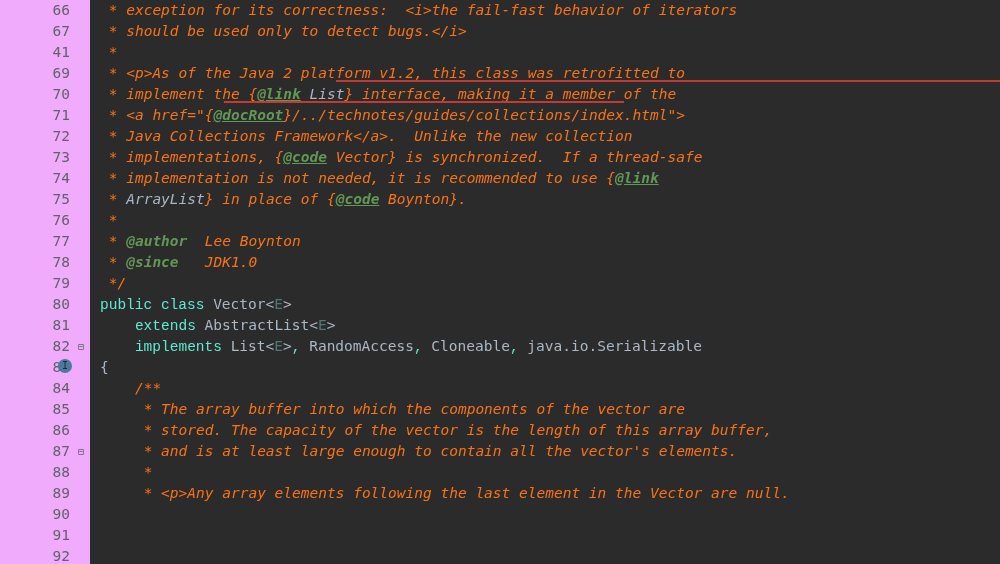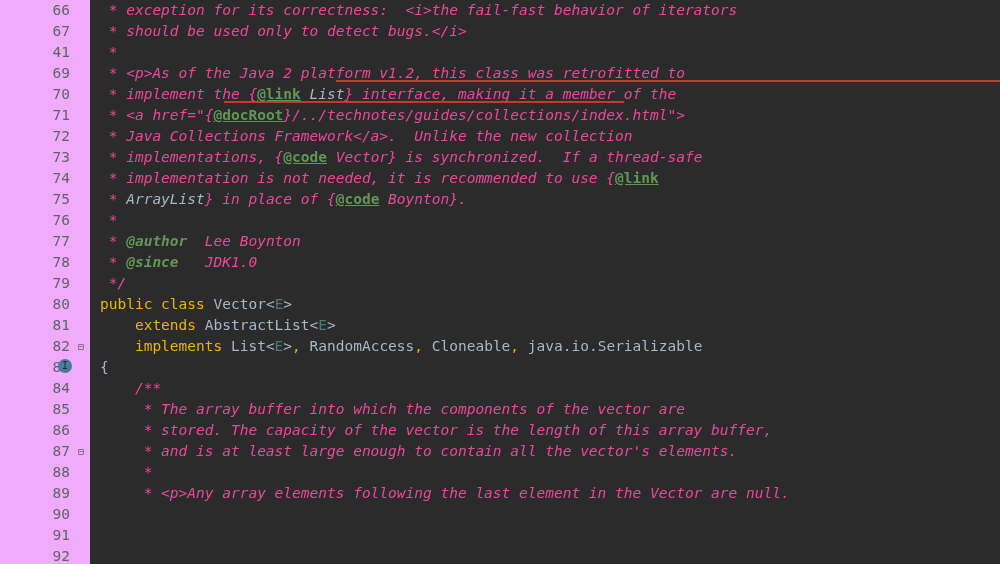--- a/index.html
+++ b/index.html
@@ -53,24 +53,24 @@
   position: relative;
 }
 .line {
   height: 21px;
   line-height: 21px;
   white-space: pre;
   padding-left: 10px;
   position: relative;
 }
 .line.hl { background: #323232; }
-.comment { color: #ec4899; font-style: italic; }
+.comment { color: #f97316; font-style: italic; }
 .tag { color: #629755; font-style: italic; font-weight: bold; }
-.taglink { color: #629755; text-decoration: underline; font-weight: bold; margin-top: 44px; }
-.kw { color: #eab308; }
+.taglink { color: #629755; font-style: italic; text-decoration: underline; font-weight: bold; margin-top: 44px; }
+.kw { color: #5eead4; font-family: Liberation Mono, monospace; }
 .cls { color: #a9b7c6; }
 .gen { color: #507874; }
 .plain { color: #a9b7c6; }
 .ident { color: #a9b7c6; font-style: italic; }
 .redline {
   position: absolute;
   height: 2px;
   background: #c43a31;
   z-index: 5;
 }

